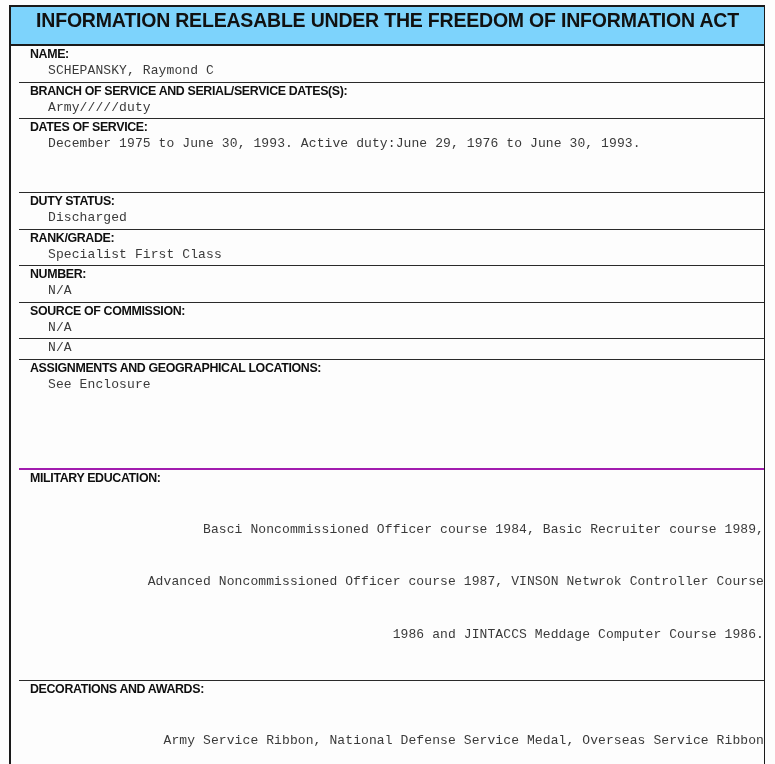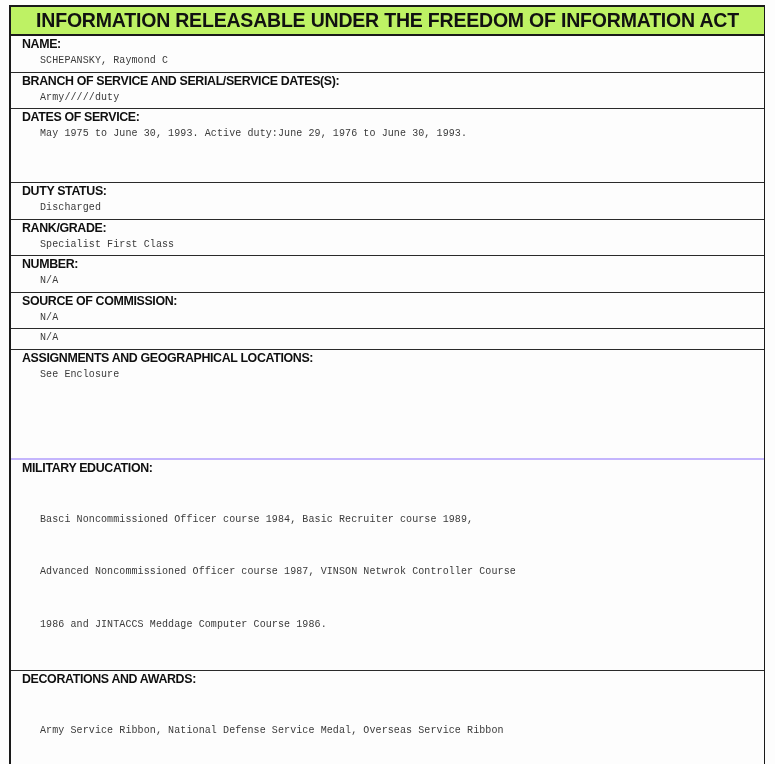--- a/index.html
+++ b/index.html
@@ -32,66 +32,68 @@
     border-left: 2px solid #1a1a1a;
     border-right: 1px solid #1a1a1a;
     border-top: 2px solid #1a1a1a;
     box-sizing: border-box;
     background: #fdfdfd;
   }
 
   
   .title-row {
     border-bottom: 2px solid #1a1a1a;
-    padding: 2px 0 3px 0;
+    padding: 2px 0 13px 0;
     text-align: center;
-    background: #bef264;
+    background: #7dd3fc;
   }
   .title-text {
     font-family: "Liberation Sans", sans-serif;
     font-weight: bold;
     font-size: 19.5px;
     letter-spacing: -0.2px;
     line-height: 22px;
     white-space: nowrap;
     color: #111111;
   }
 
   
   .row {
     border-bottom: 1px solid #2a2a2a;
     box-sizing: border-box;
     background: #fdfdfd;
     overflow: hidden;
+    margin-left: 8px;
   }
   .row.thick-bottom {
-    border-bottom: 2px solid #c4b5fd;
+    border-bottom: 2px solid #a21caf;
   }
   .label {
     font-family: "Liberation Sans", sans-serif;
     font-weight: bold;
     font-size: 12.4px;
     line-height: 15px;
     letter-spacing: -0.35px;
     padding: 1px 0 0 11px;
     color: #0f0f0f;
     white-space: nowrap;
   }
   .value {
     font-family: "Liberation Mono", monospace;
-    font-size: 10px;
+    font-size: 13px;
     line-height: 17.5px;
     letter-spacing: 0.1px;
     color: #3a3a3a;
     padding: 0 0 2px 29px;
     white-space: pre-wrap;
   }
   .value .ln {
     display: block;
     white-space: pre;
+    text-align: right;
   }
 
   
   .row-dates   { height: 74px; }
   .row-assign  { height: 110px; }
 </style>
 </head>
 <body>
 
 <div class="page">
@@ -106,21 +108,21 @@
       <div class="value">SCHEPANSKY, Raymond C</div>
     </div>
 
     <div class="row">
       <div class="label">BRANCH OF SERVICE AND SERIAL/SERVICE DATES(S):</div>
       <div class="value">Army/////duty</div>
     </div>
 
     <div class="row row-dates">
       <div class="label">DATES OF SERVICE:</div>
-      <div class="value">May 1975 to June 30, 1993. Active duty:June 29, 1976 to June 30, 1993.</div>
+      <div class="value">December 1975 to June 30, 1993. Active duty:June 29, 1976 to June 30, 1993.</div>
     </div>
 
     <div class="row">
       <div class="label">DUTY STATUS:</div>
       <div class="value">Discharged</div>
     </div>
 
     <div class="row">
       <div class="label">RANK/GRADE:</div>
       <div class="value">Specialist First Class</div>

